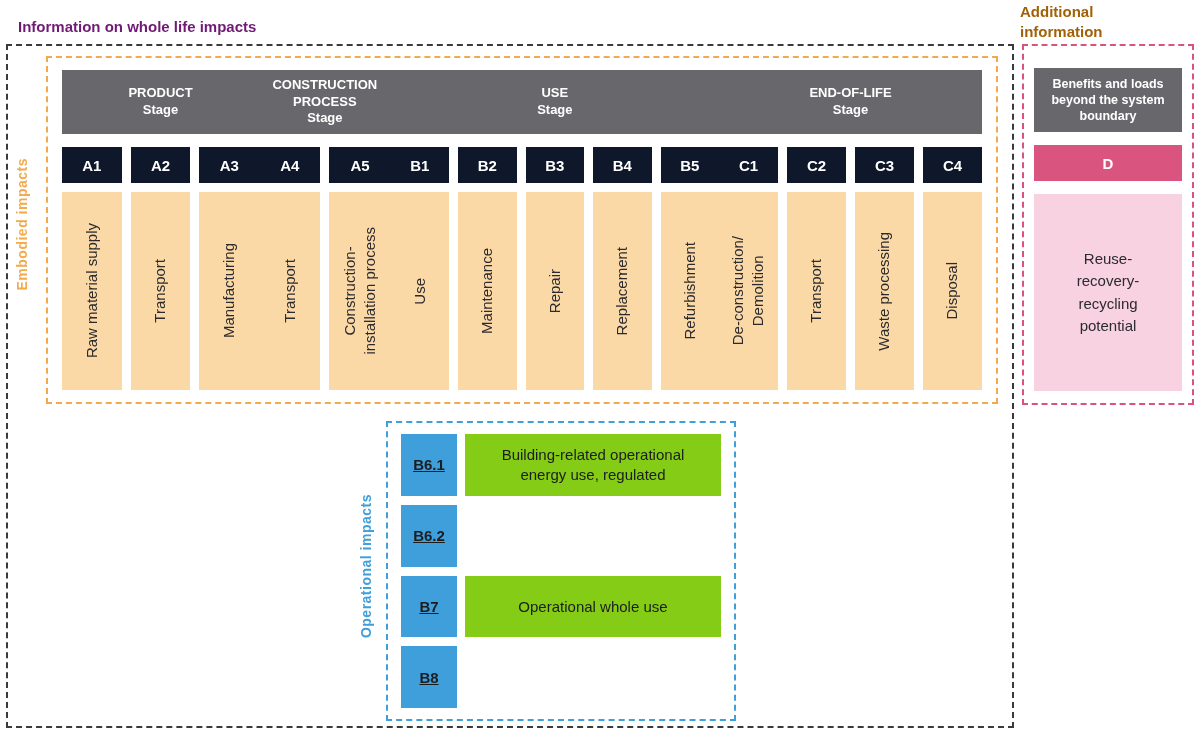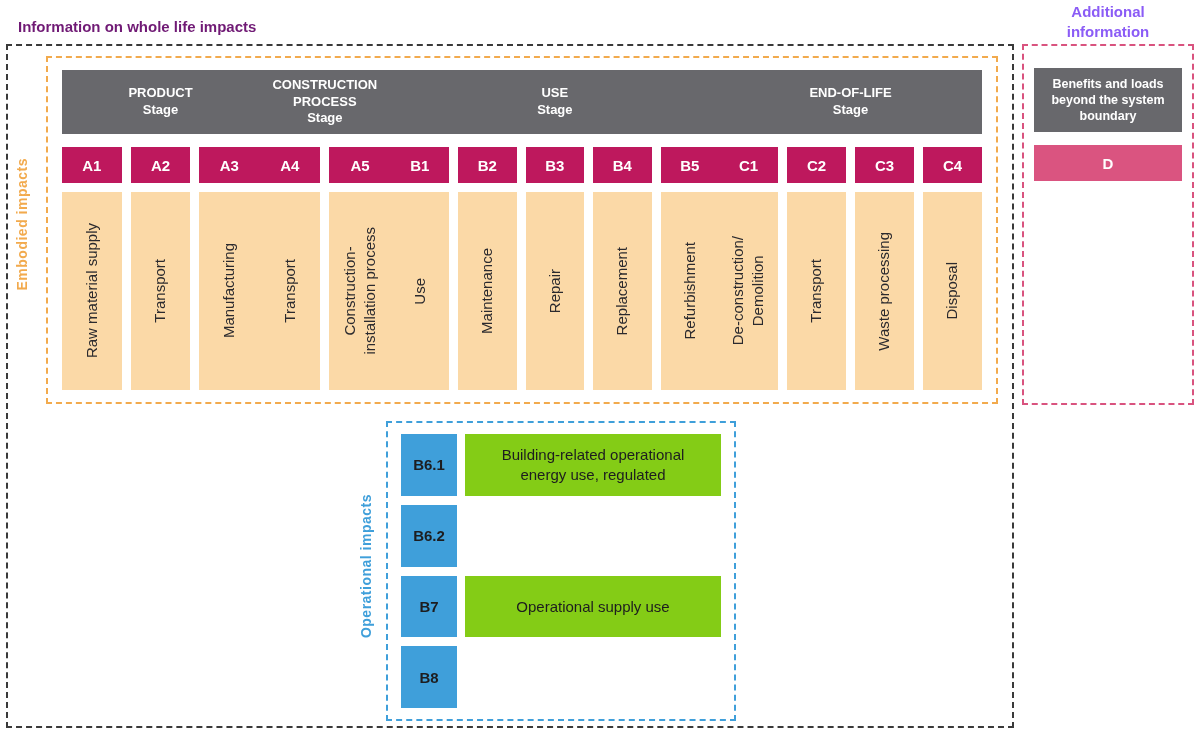--- a/index.html
+++ b/index.html
@@ -11,21 +11,21 @@
     color:#2b2a2e;
     overflow:hidden;
   }
 
   .main-title {
     position:absolute; left:18px; top:18px;
     font-size:15px; font-weight:bold; color:#701a75;
   }
   .additional-title {
     position:absolute; left:1020px; top:2px; width:176px;
-    text-align:center; color:#8b5cf6; font-weight:bold;
+    color:#a16207; font-weight:bold;
     font-size:15px; line-height:1.35; white-space:pre-line;
   }
 
   .outer-box {
     position:absolute; left:6px; top:44px; width:1008px; height:684px;
     border:2px dashed #3a3a3a;
   }
 
   
   .v-label {
@@ -52,21 +52,21 @@
 
   .stage-header {
     height:64px; background:#68686c; color:#ffffff;
     display:flex; flex-direction:column; align-items:center; justify-content:center;
     text-align:center; font-weight:bold; font-size:13px; line-height:1.3;
     padding:0 4px;
   }
   .modules-row { display:flex; gap:9px; flex:1; min-height:0; }
   .module { flex:1; display:flex; flex-direction:column; gap:9px; min-width:0; }
   .module-chip {
-    height:36px; background:#be185d; color:#ffffff; font-weight:bold;
+    height:36px; background:#0f172a; color:#ffffff; font-weight:bold;
     font-size:15px; display:flex; align-items:center; justify-content:center;
   }
   .module-body {
     flex:1; background:#fbd9a7;
     display:flex; align-items:center; justify-content:center; overflow:hidden;
   }
   .v-text {
     writing-mode:vertical-rl; transform:rotate(180deg);
     font-size:15px; color:#2b2a2e; line-height:1.35;
     white-space:pre-line; text-align:center;
@@ -95,21 +95,21 @@
 
   
   .operational-box {
     position:absolute; left:386px; top:421px; width:350px; height:300px;
     border:2px dashed #3f9fda; padding:11px 13px;
     display:flex; flex-direction:column; gap:9px;
   }
   .op-row { flex:1; display:flex; gap:8px; min-height:0; }
   .op-code {
     width:56px; background:#3f9fda; color:#1d1d1f; font-weight:bold;
-    font-size:15px; display:flex; align-items:center; justify-content:center;
+    font-size:15px; display:flex; align-items:center; justify-content:center;text-decoration:underline;
   }
   .op-label {
     flex:1; background:#84cc16; color:#1d1d1f;
     display:flex; align-items:center; justify-content:center;
     text-align:center; font-size:15px; line-height:1.3; padding:0 24px;
   }
 </style>
 </head>
 <body>
 
@@ -246,30 +246,34 @@
         </div>
       </div>
     </div>
 
   </div>
 </div>
 
 <div class="additional-box">
   <div class="additional-header">Benefits and loads beyond the system boundary</div>
   <div class="d-chip">D</div>
+  <div class="additional-body">Reuse-
+recovery-
+recycling
+potential</div>
 </div>
 
 <div class="operational-box">
   <div class="op-row">
     <div class="op-code">B6.1</div>
     <div class="op-label">Building-related operational energy use, regulated</div>
   </div>
   <div class="op-row">
     <div class="op-code">B6.2</div>
   </div>
   <div class="op-row">
     <div class="op-code">B7</div>
-    <div class="op-label">Operational supply use</div>
+    <div class="op-label">Operational whole use</div>
   </div>
   <div class="op-row">
     <div class="op-code">B8</div>
   </div>
 </div>
 
 </body></html>

